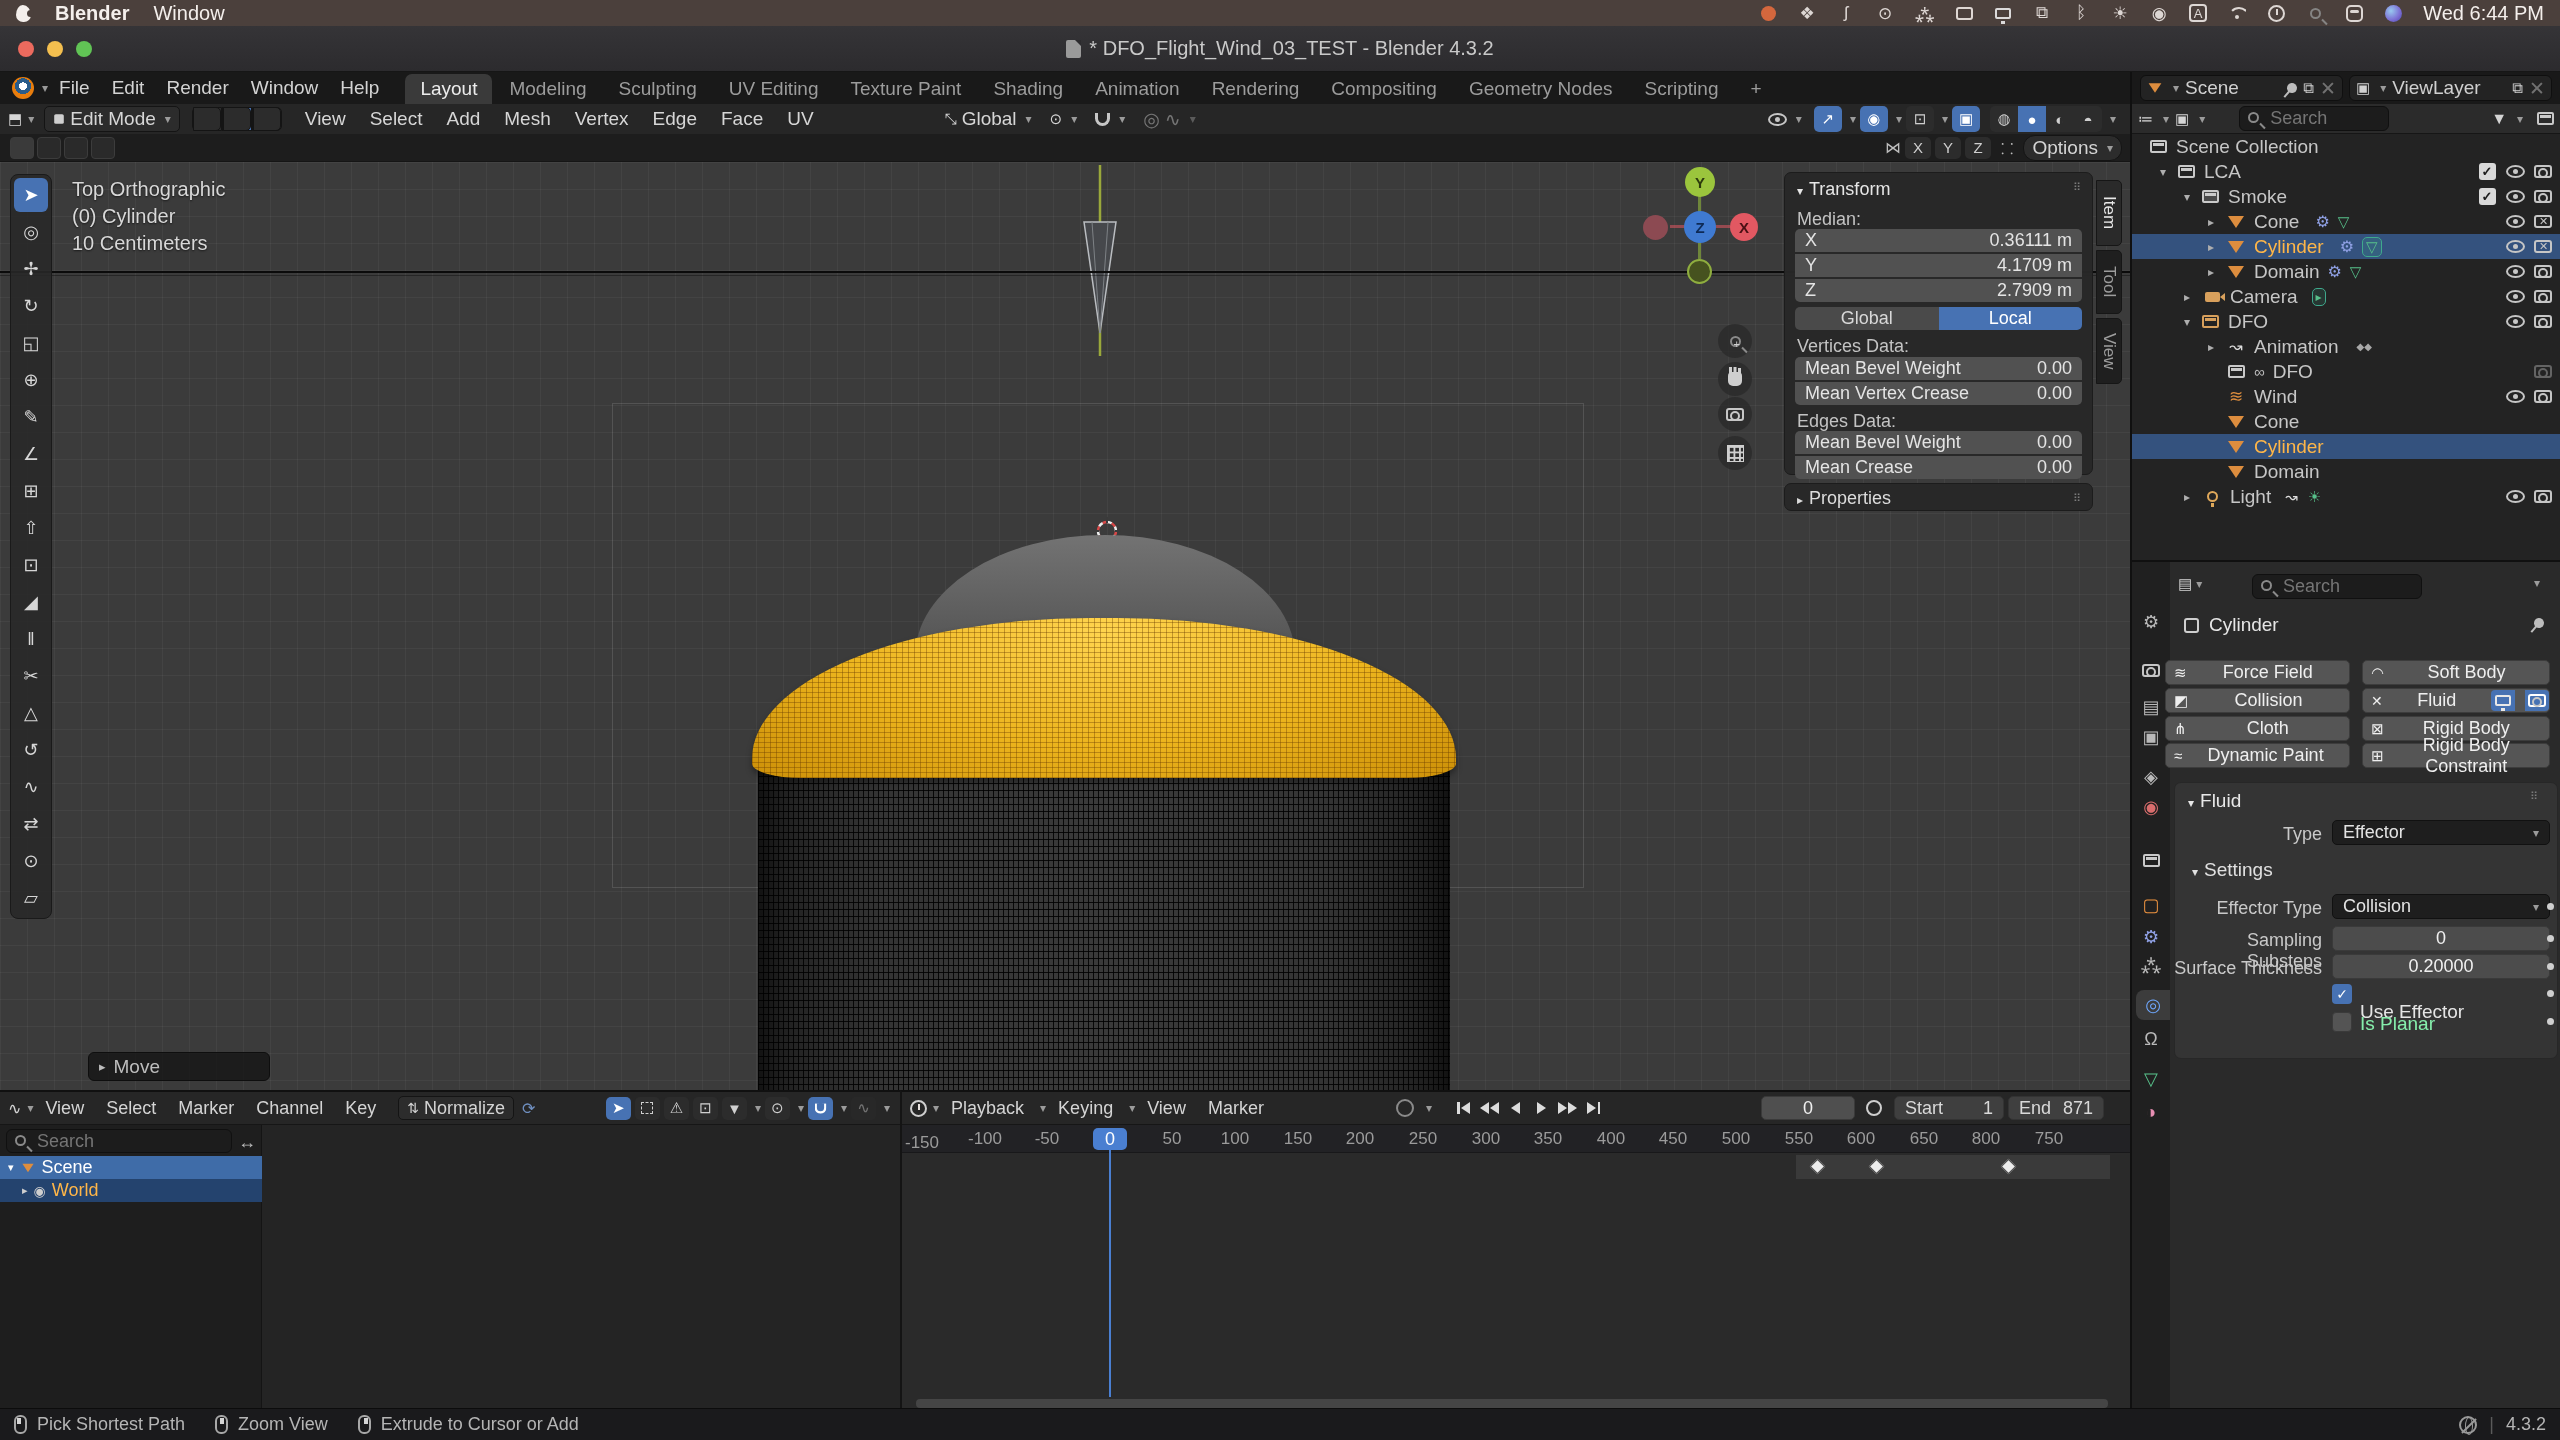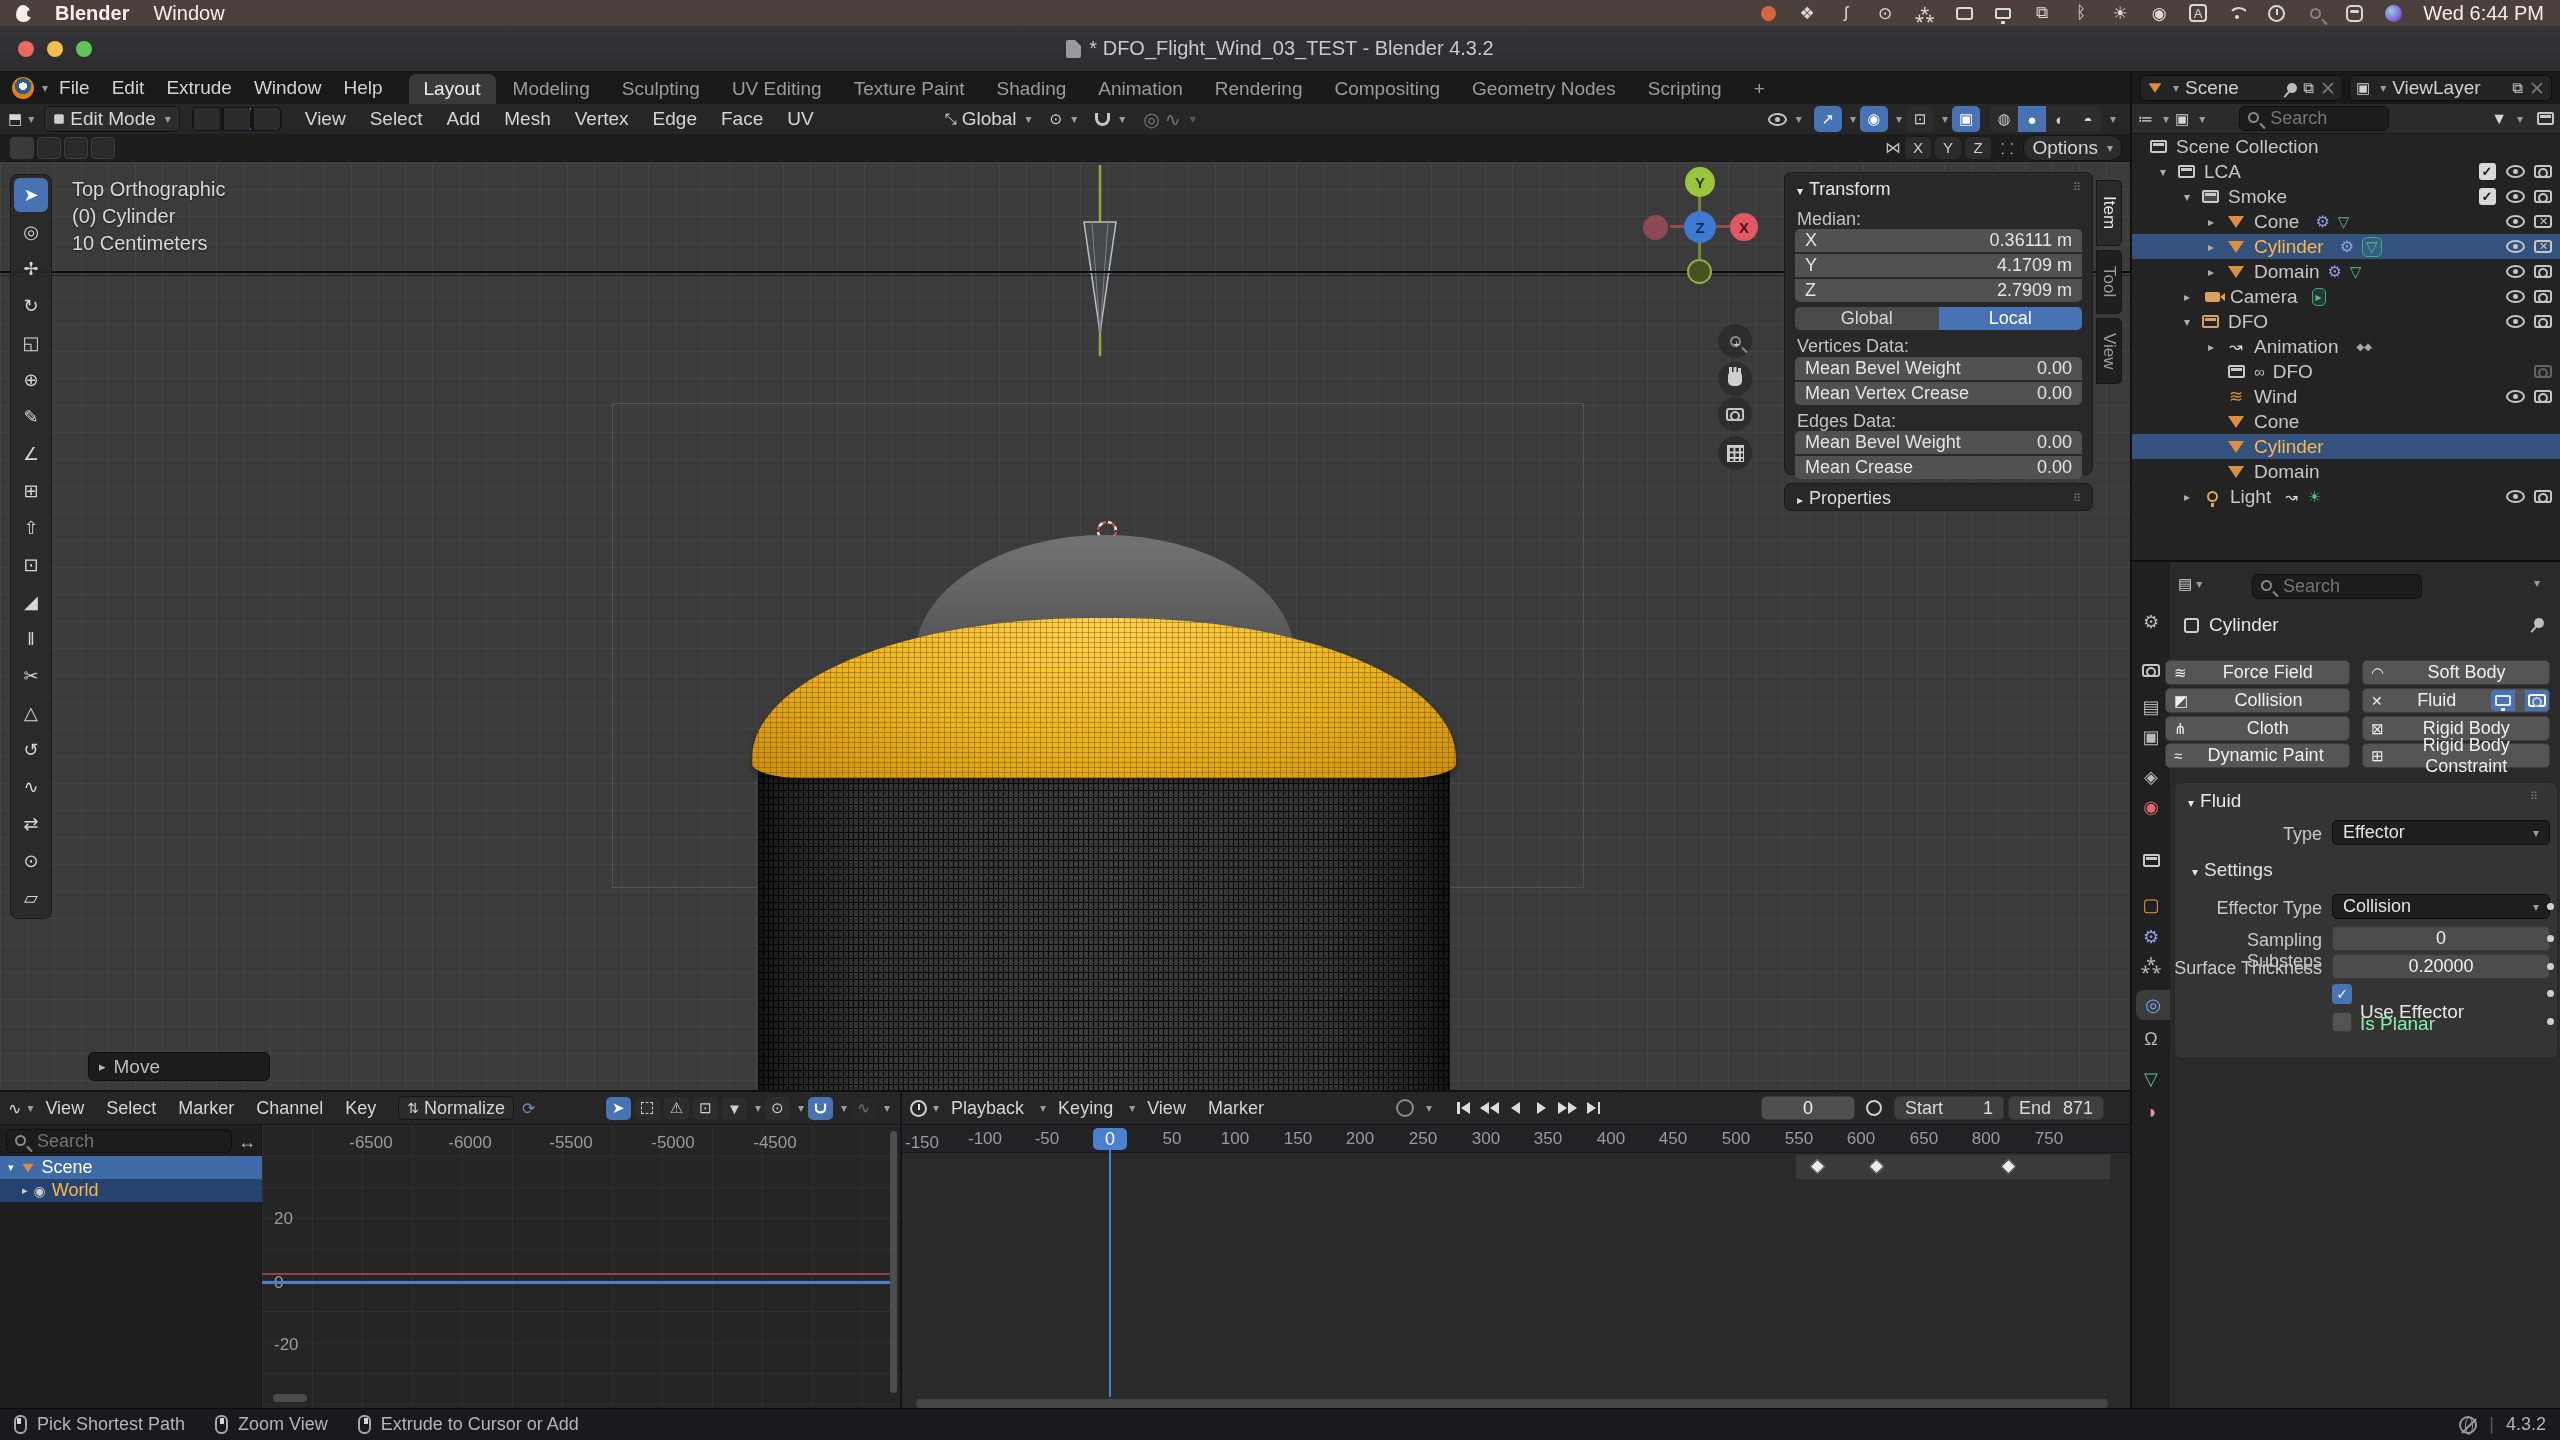--- a/index.html
+++ b/index.html
@@ -255,21 +255,21 @@
   </div>
   <span class="doc-ico"></span>
   <span>* DFO_Flight_Wind_03_TEST - Blender 4.3.2</span>
 </div>
 
 <div id="topbar">
   <span class="blogo"></span>
     <span class="cv">▾</span>
   <span class="menu">File</span>
   <span class="menu">Edit</span>
-  <span class="menu">Extrude</span>
+  <span class="menu">Render</span>
   <span class="menu">Window</span>
   <span class="menu">Help</span>
   <div style="width:14px"></div>
   <span class="wtab act">Layout</span>
   <span class="wtab">Modeling</span>
   <span class="wtab">Sculpting</span>
   <span class="wtab">UV Editing</span>
   <span class="wtab">Texture Paint</span>
   <span class="wtab">Shading</span>
   <span class="wtab">Animation</span>
@@ -862,34 +862,20 @@
   <span style="position:absolute;left:238px;top:40px;color:#bdbdbd">↔</span>
   <div class="chan-row" style="top:64px;background:#3f6ca8;color:#fff">
     <span style="font-size:11px">▾</span>
     <span class="tri-i" style="transform:scale(.7)"></span>
     <span>Scene</span>
   </div>
   <div class="chan-row" style="top:87px;background:#24436e;color:#ffb648;padding-left:22px">
     <span style="font-size:11px;color:#cfcfcf">▸</span>
     <span style="color:#cfcfcf;font-size:14px">◉</span>
     <span>World</span>
-  </div>
-  <div class="curve">
-    <span class="tick" style="left:109px;top:8px">-6500</span>
-    <span class="tick" style="left:208px;top:8px">-6000</span>
-    <span class="tick" style="left:309px;top:8px">-5500</span>
-    <span class="tick" style="left:411px;top:8px">-5000</span>
-    <span class="tick" style="left:513px;top:8px">-4500</span>
-    <span style="position:absolute;left:12px;top:84px;color:#9b9b9b;font-size:17px">20</span>
-    <span style="position:absolute;left:12px;top:148px;color:#9b9b9b;font-size:17px">0</span>
-    <span style="position:absolute;left:12px;top:210px;color:#9b9b9b;font-size:17px">-20</span>
-    <div style="position:absolute;left:0;right:8px;top:148px;height:2px;background:#8a4a42"></div>
-    <div style="position:absolute;left:0;right:8px;top:156px;height:3px;background:#4a7fd0"></div>
-    <div style="position:absolute;right:3px;top:6px;width:7px;height:262px;background:#4d4d4d;border-radius:4px"></div>
-    <div style="position:absolute;left:11px;bottom:6px;width:34px;height:8px;background:#4d4d4d;border-radius:4px"></div>
   </div>
 </div>
 
 <div id="timeline">
   <div class="hd">
     <span class="mb-clock" style="border-color:#cfcfcf"></span>
       <span class="cv">▾</span>
     <span class="menu">Playback</span>
       <span class="cv">▾</span>
     <span class="menu">Keying</span>

